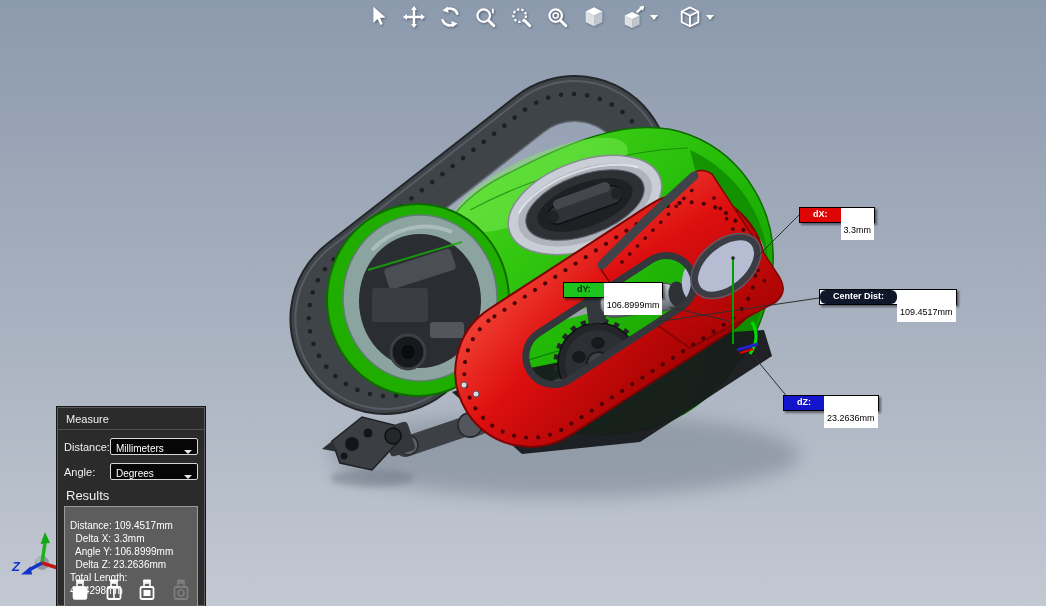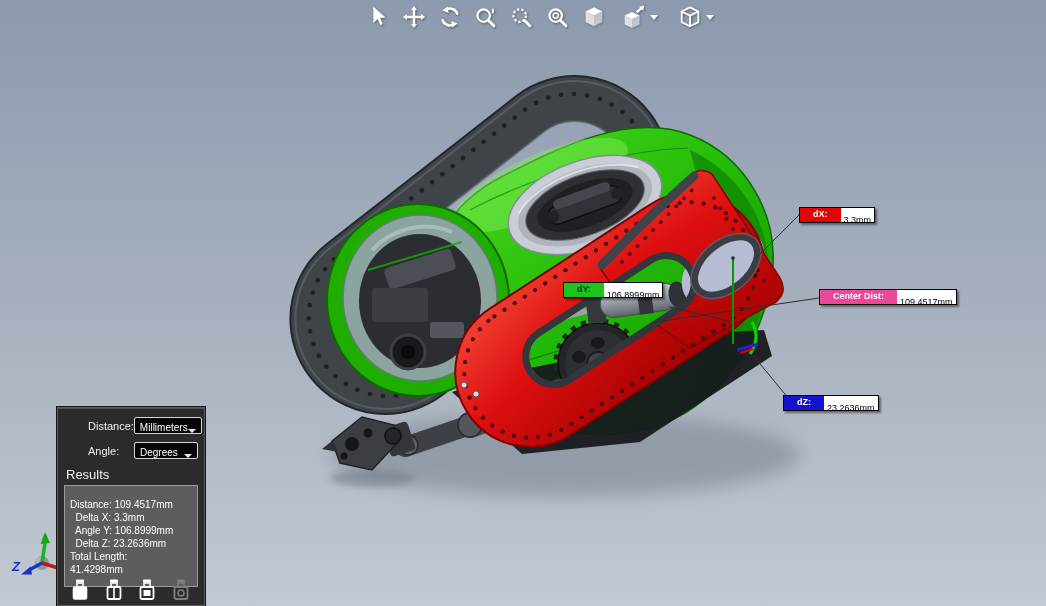--- a/index.html
+++ b/index.html
@@ -14,35 +14,35 @@
   .caret{width:0;height:0;border-left:4px solid transparent;border-right:4px solid transparent;
          border-top:5px solid #fff;margin:0 14px 0 2px;
          filter:drop-shadow(1px 1px 1px rgba(40,50,62,.55));}
   
   #model{position:absolute;left:0;top:0;z-index:1;}
   
   .callout{position:absolute;display:flex;height:14px;line-height:13px;font-size:9px;
            border:1px solid #000;background:#fff;z-index:3;cursor:move;
            box-shadow:1.5px 1.5px 2px rgba(0,0,0,.45);}
   .callout .tag{padding:0 13px;font-weight:bold;}
-  .callout .val{padding:6px 3px;color:#000;background:#fff;white-space:nowrap;}
+  .callout .val{padding:16px 3px;color:#000;background:#fff;white-space:nowrap;}
   #co-dx{left:799px;top:207px;}   #co-dx .tag{background:#e00505;color:#fff;}
-  #co-center{left:819px;top:289px;} #co-center .tag{background:#ec4899;color:#fff;}
+  #co-center{left:819px;top:289px;} #co-center .tag{background:#0f172a;color:#fff;border-radius:6px;}
   #co-dz{left:783px;top:395px;}   #co-dz .tag{background:#1414cc;color:#fff;}
   #co-dy{left:563px;top:282px;}   #co-dy .tag{background:#1ec41e;color:#042c04;}
   
   #triad{position:absolute;left:8px;top:528px;z-index:4;}
   
   #panel{position:absolute;left:57px;top:407px;width:148px;height:199px;background:#2b2b2b;
          border:1px solid #5a5a5a;box-shadow:0 0 0 1px #161616;z-index:5;color:#f0f0f0;
          box-sizing:border-box;}
   #panel .title{font-size:11px;padding:5px 8px 4px 8px;}
   #panel .sep{height:1px;background:#505050;margin:0;}
   .prow{display:flex;align-items:center;margin:8px 6px 0 6px;}
-  .prow .plabel{width:46px;font-size:11px;margin-left:24px;}
+  .prow .plabel{width:46px;font-size:11px;}
   .pselect{flex:1;display:flex;align-items:flex-end;height:17px;background:#060606;border:1px solid #d6d6d6;
            border-radius:2px;padding:0 5px;font-size:10px;color:#fff;cursor:pointer;box-sizing:border-box;}
   .pselect .sval{flex:1;}
   .pselect .scaret{width:0;height:0;border-left:4px solid transparent;border-right:4px solid transparent;
                    border-top:4px solid #e8e8e8;}
   #results-label{font-size:13px;margin:8px 6px 3px 8px;}
   #results-box{margin:0 6px;background:#5d5d5d;border:1px solid #9a9a9a;padding:12px 5px;
                font-size:10px;line-height:13px;color:#fff;height:76px;}
   .res-line{white-space:pre;}
   #panel-icons{position:absolute;left:0;bottom:3px;width:100%;display:flex;justify-content:space-around;
@@ -316,20 +316,21 @@
     <line x1="34" y1="35" x2="37" y2="15" stroke="#18b418" stroke-width="3.5"></line>
     <polygon points="37,4 32.5,16 42,15" fill="#12a812"></polygon>
     <line x1="34" y1="35" x2="50" y2="40" stroke="#c41414" stroke-width="3.5"></line>
     <polygon points="58,42 48.5,36 49.5,44.5" fill="#c41414"></polygon>
     <line x1="34" y1="35" x2="21" y2="42" stroke="#1334c8" stroke-width="3.5"></line>
     <polygon points="13,46.5 22.5,38.5 24,46.5" fill="#1334c8"></polygon>
     <text x="4" y="43" font-size="13" font-style="italic" font-weight="bold" fill="#1334c8">Z</text>
   </svg>
 
   <div id="panel">
+    <div class="title">Measure</div>
     <div class="sep"></div>
     <div class="prow">
       <span class="plabel">Distance:</span>
       <div class="pselect">
         <span class="sval">Millimeters</span>
         <span class="scaret"></span>
       </div>
     </div>
     <div class="prow">
       <span class="plabel">Angle:</span>

